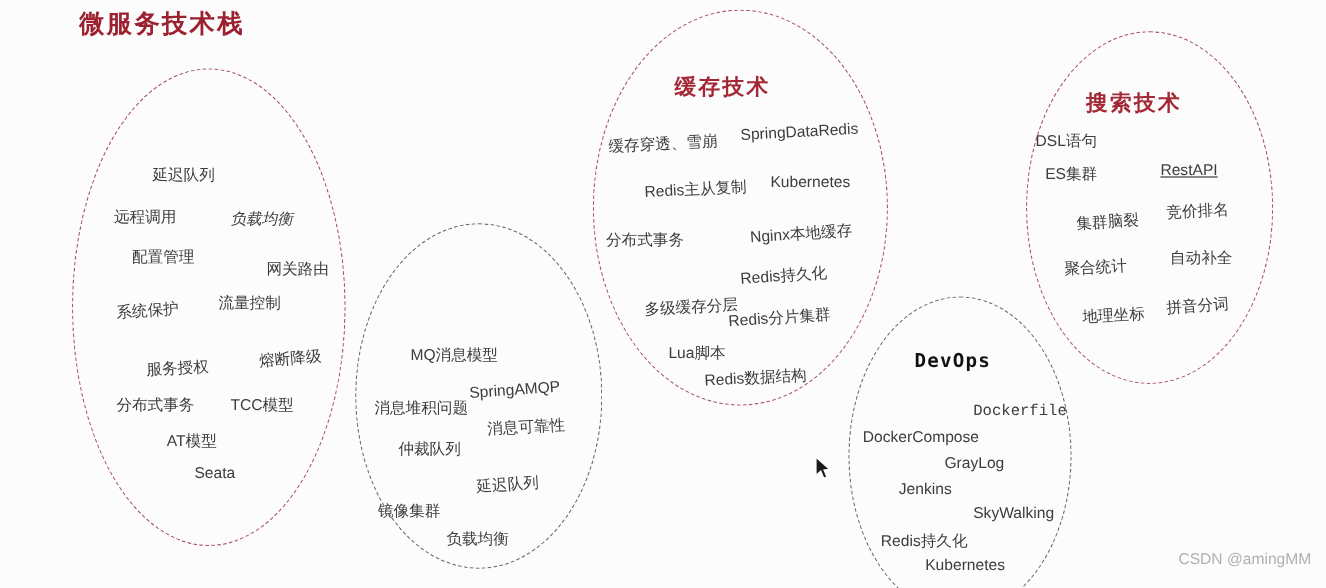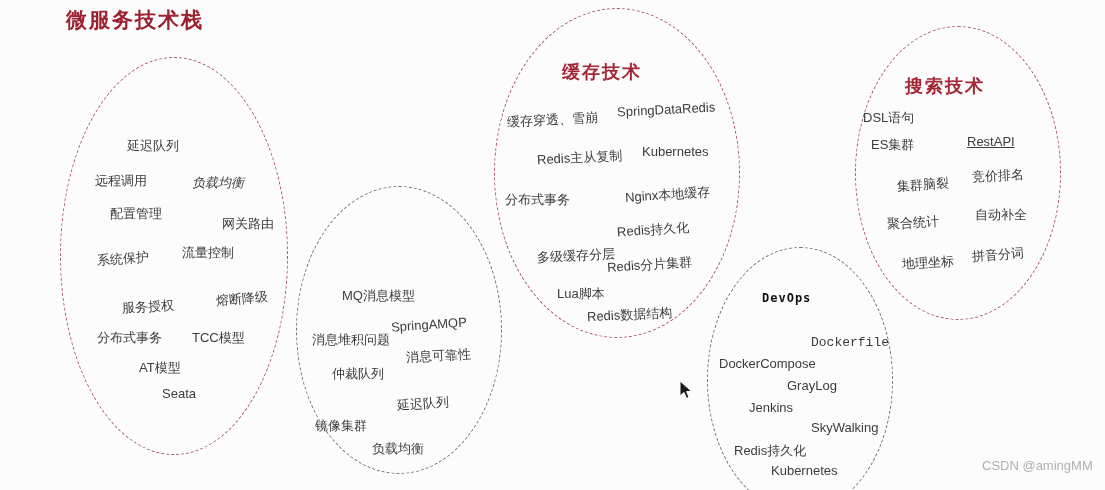--- a/index.html
+++ b/index.html
@@ -13,21 +13,21 @@
     position:absolute; left:66px; top:6px;
     font-size:21px; font-weight:bold; color:#9c2130; letter-spacing:2px;
     white-space:nowrap;
   }
   .ellipse { position:absolute; border-radius:50%; }
   .ellipse.red  { border:1.6px dashed #a85762; }
   .ellipse.gray { border:1.6px dashed #6f6f6f; }
   .cluster-title { position:absolute; font-weight:bold; white-space:nowrap; }
   .cluster-title.red  { color:#a32735; font-size:18px; letter-spacing:2px; }
   .cluster-title.dark { color:#1d1d1d; font-size:17px; letter-spacing:2px; }
-  .cluster-title.mono { color:#111; font-size:12px; letter-spacing:1px;
+  .cluster-title.mono { color:#111; font-size:16px; letter-spacing:1px;
                         font-family:"DejaVu Sans Mono","Liberation Mono",monospace; font-weight:600; }
   .item {
     position:absolute; font-size:13px; color:#3c3c3c; white-space:nowrap;
   }
   .watermark {
     position:absolute; left:982px; top:458px;
     color:#b0b0b0; font-size:13px; white-space:nowrap;
   }
   .cursor { position:absolute; left:678px; top:380px; }
 </style>

